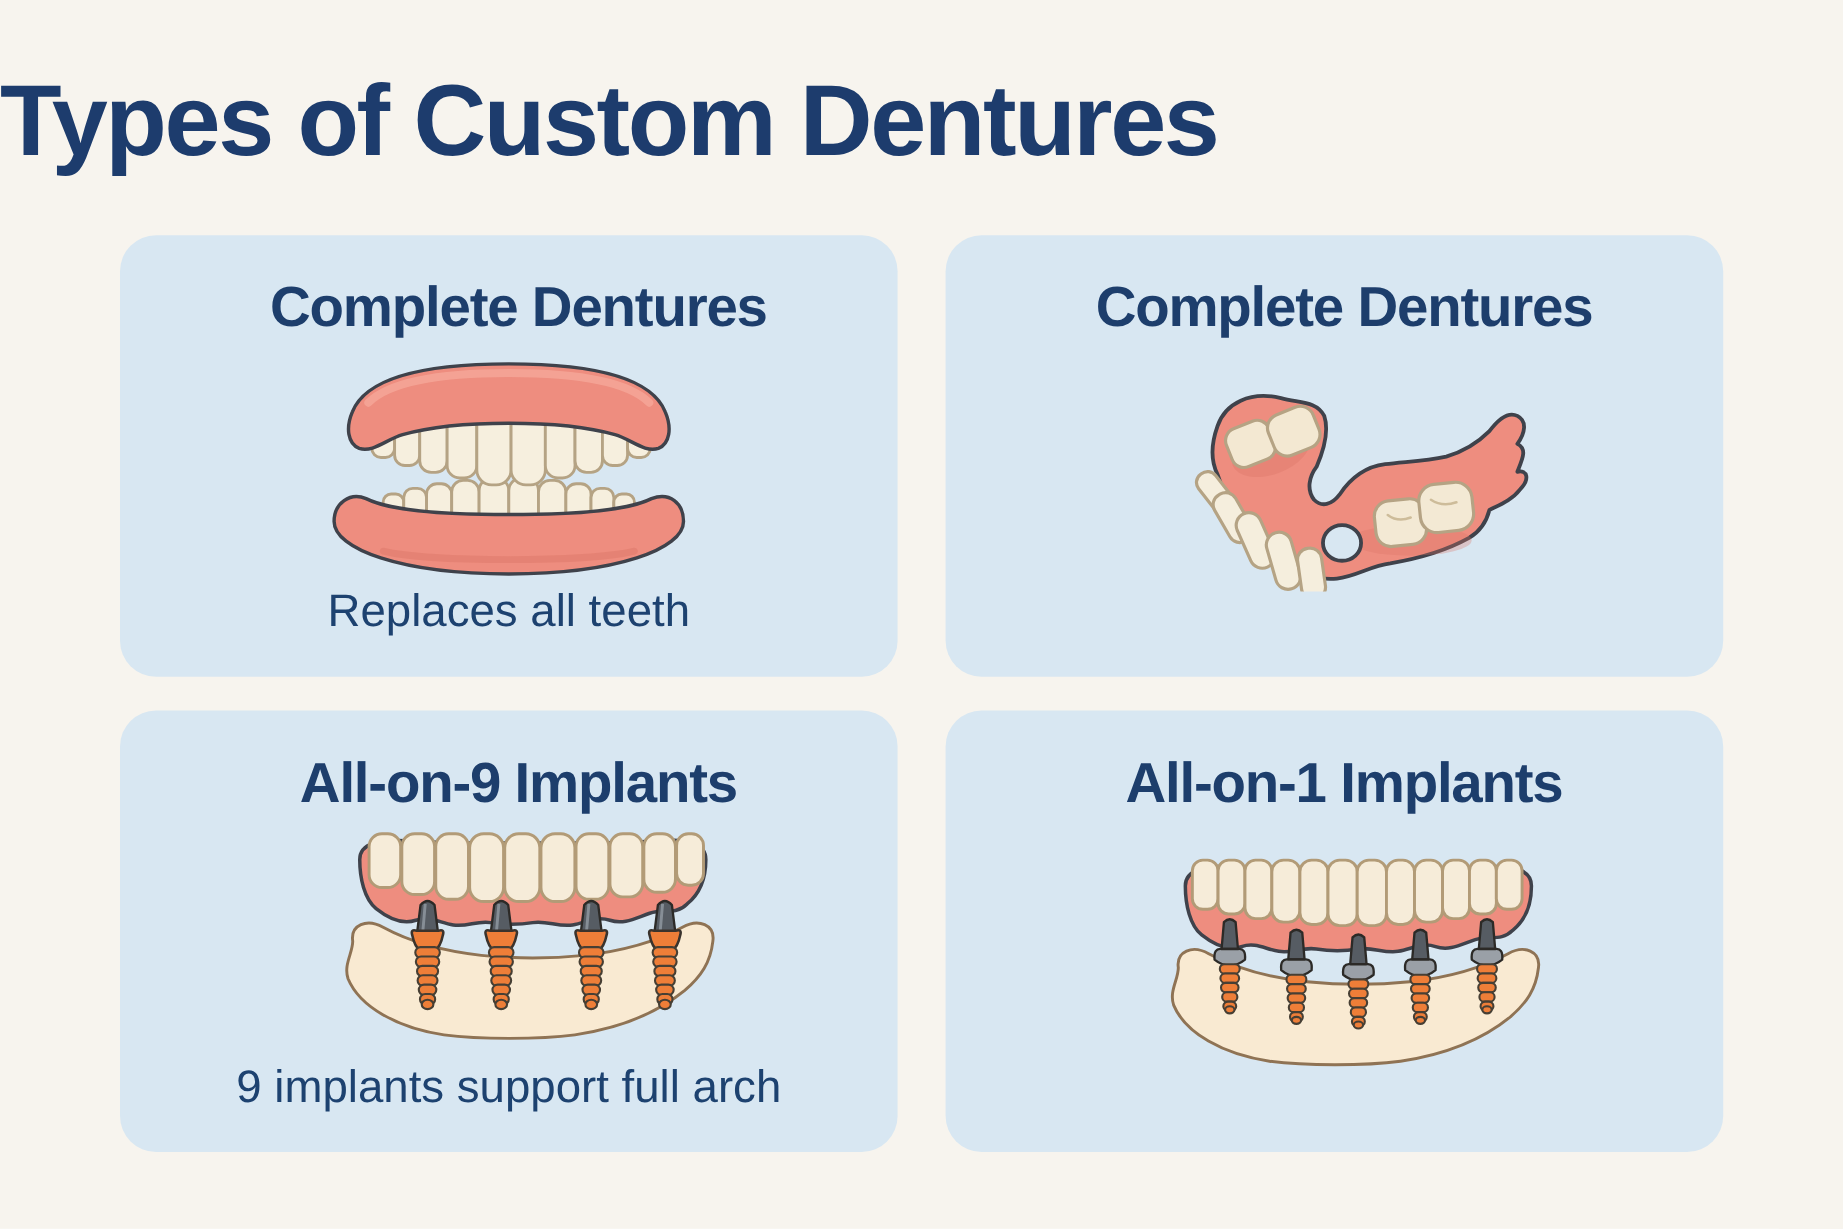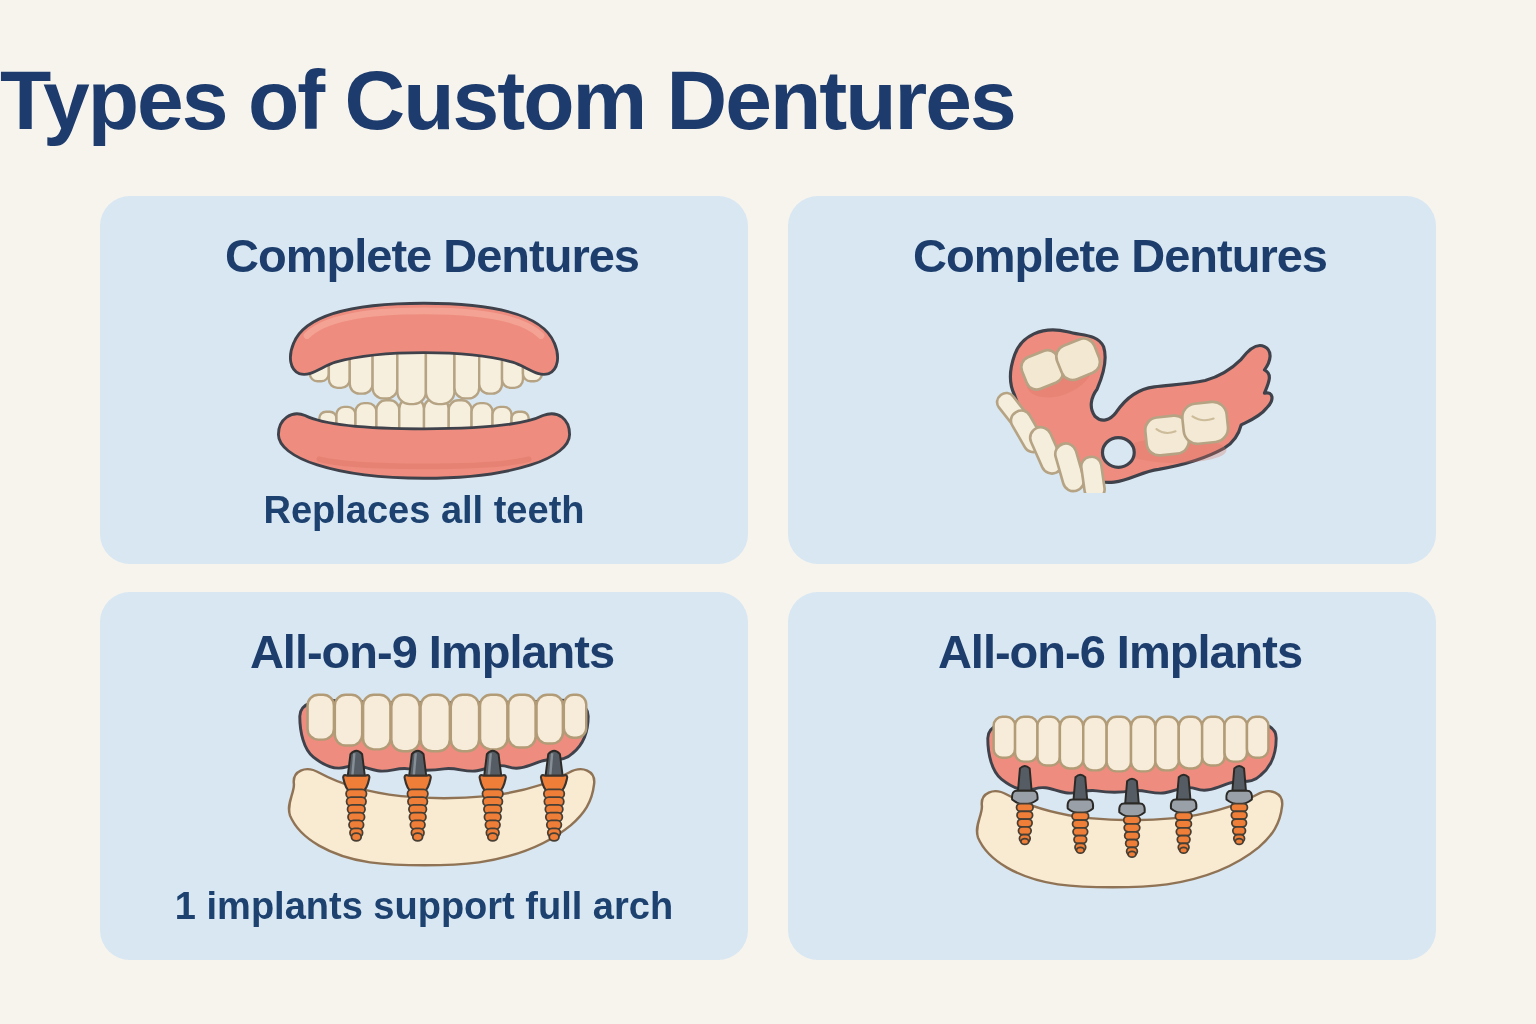--- a/index.html
+++ b/index.html
@@ -34,21 +34,21 @@
     box-sizing:border-box;
   }
   .card h2{
     margin:8px 0 0 16px;
     font-size:47px;font-weight:bold;
     color:#1d3e6c;letter-spacing:-1px;
     text-align:left;
   }
   .fig{display:flex;align-items:center;justify-content:center;flex:1;}
   .caption{
-    font-size:38px;font-weight:bold;
+    font-size:38px;font-weight:normal;
     color:#1d4270;text-align:center;
     margin:0;
   }
 </style>
 </head>
 <body>
 
 <div class="page">
 
   <h1 class="title">Types of Custom Dentures</h1>
@@ -240,25 +240,25 @@
                 <rect x="344" y="121" width="18" height="9" rx="4.5"></rect>
                 <rect x="344.5" y="129" width="17" height="9" rx="4.5"></rect>
                 <rect x="345.5" y="137" width="15" height="9" rx="4.5"></rect>
                 <rect x="346.5" y="145" width="13" height="9" rx="4.5"></rect>
               </g>
               <ellipse cx="353" cy="154" rx="5" ry="4" fill="#ee7e38" stroke="#473f34" stroke-width="1.8"></ellipse>
             </g>
           </g>
         </svg>
       </div>
-      <p class="caption">1 implants support full arch</p>
+      <p class="caption">9 implants support full arch</p>
     </div>
 
     <div class="card">
-      <h2>All-on-6 Implants</h2>
+      <h2>All-on-1 Implants</h2>
       <div class="fig">
         <svg width="429" height="190" viewBox="0 0 440 195">
 
           <path d="M92,30 C92,16 110,12 130,14 C160,16 180,16 240,16 C300,16 320,16 350,14
                    C372,12 388,16 388,30 C388,48 382,60 372,68 C362,78 352,72 340,76
                    C328,80 318,86 306,82 C294,78 286,84 274,86 C262,88 252,82 240,84
                    C228,86 216,86 204,84 C192,82 184,88 172,86 C160,84 152,78 140,82
                    C128,86 116,80 106,72 C96,64 92,46 92,30 Z" fill="#ee8d7f" stroke="#3f424b" stroke-width="3"></path>
 
           <g fill="#f6ecd9" stroke="#b29b77" stroke-width="2.5">

